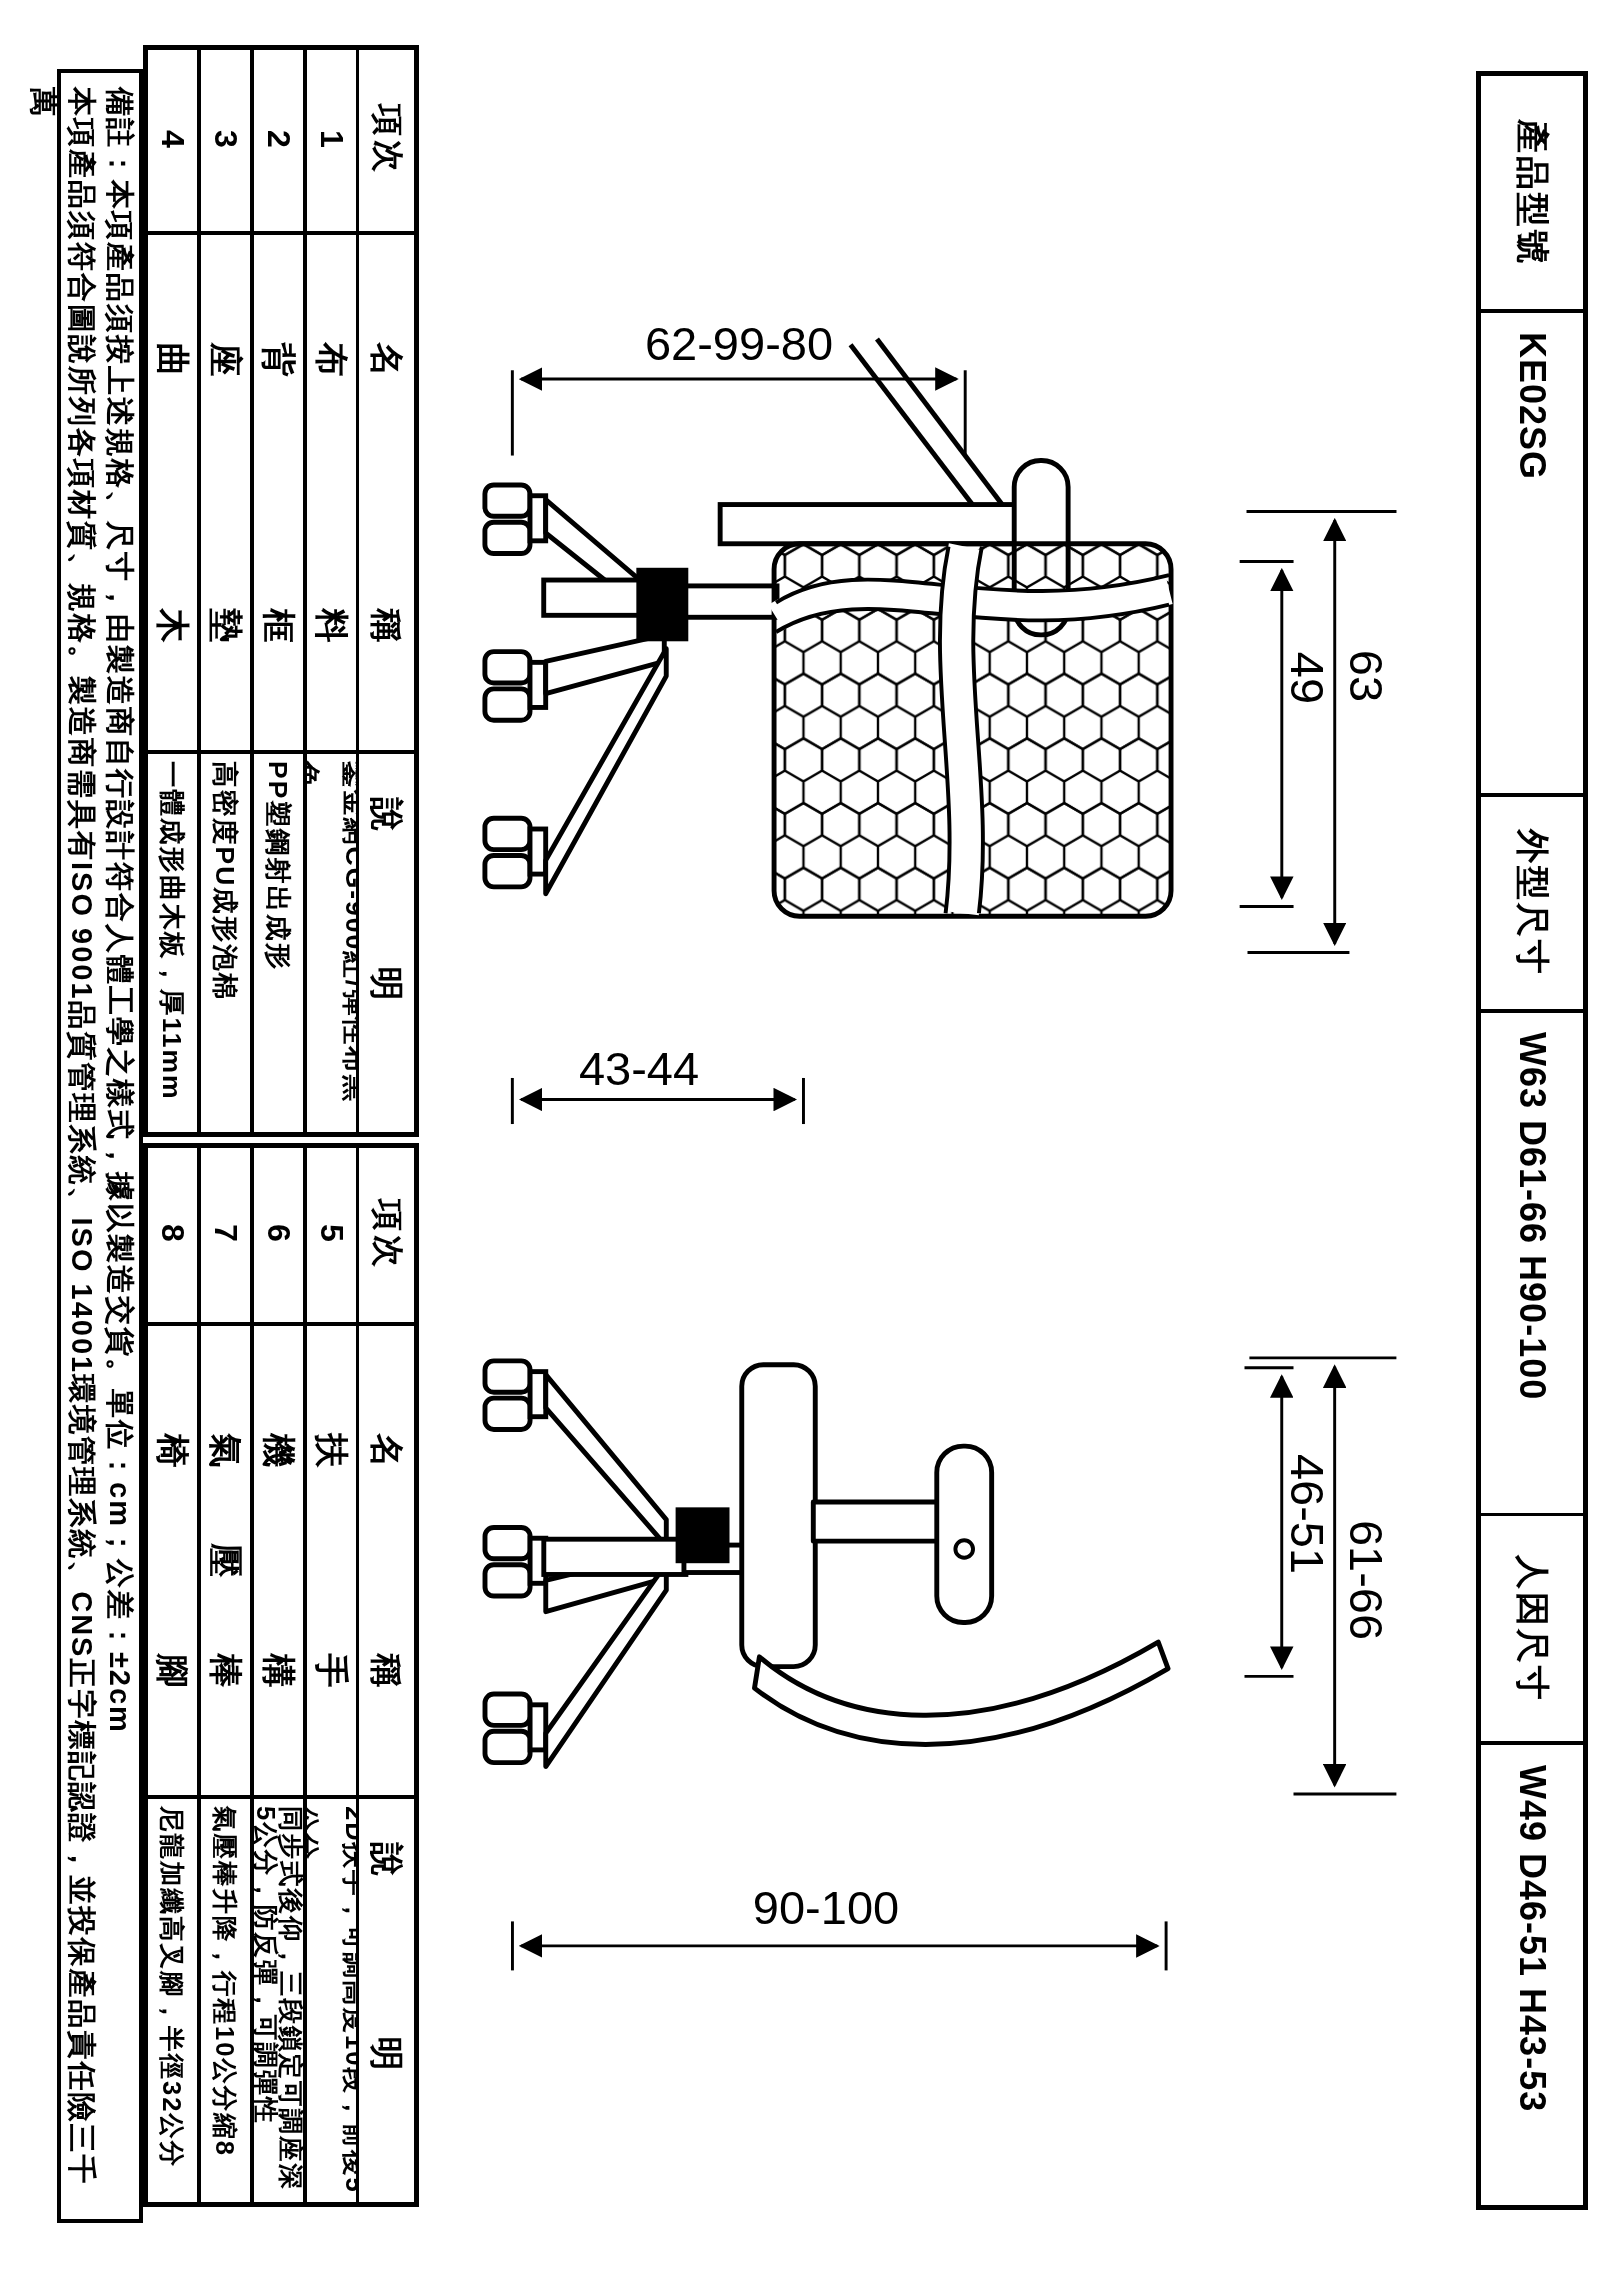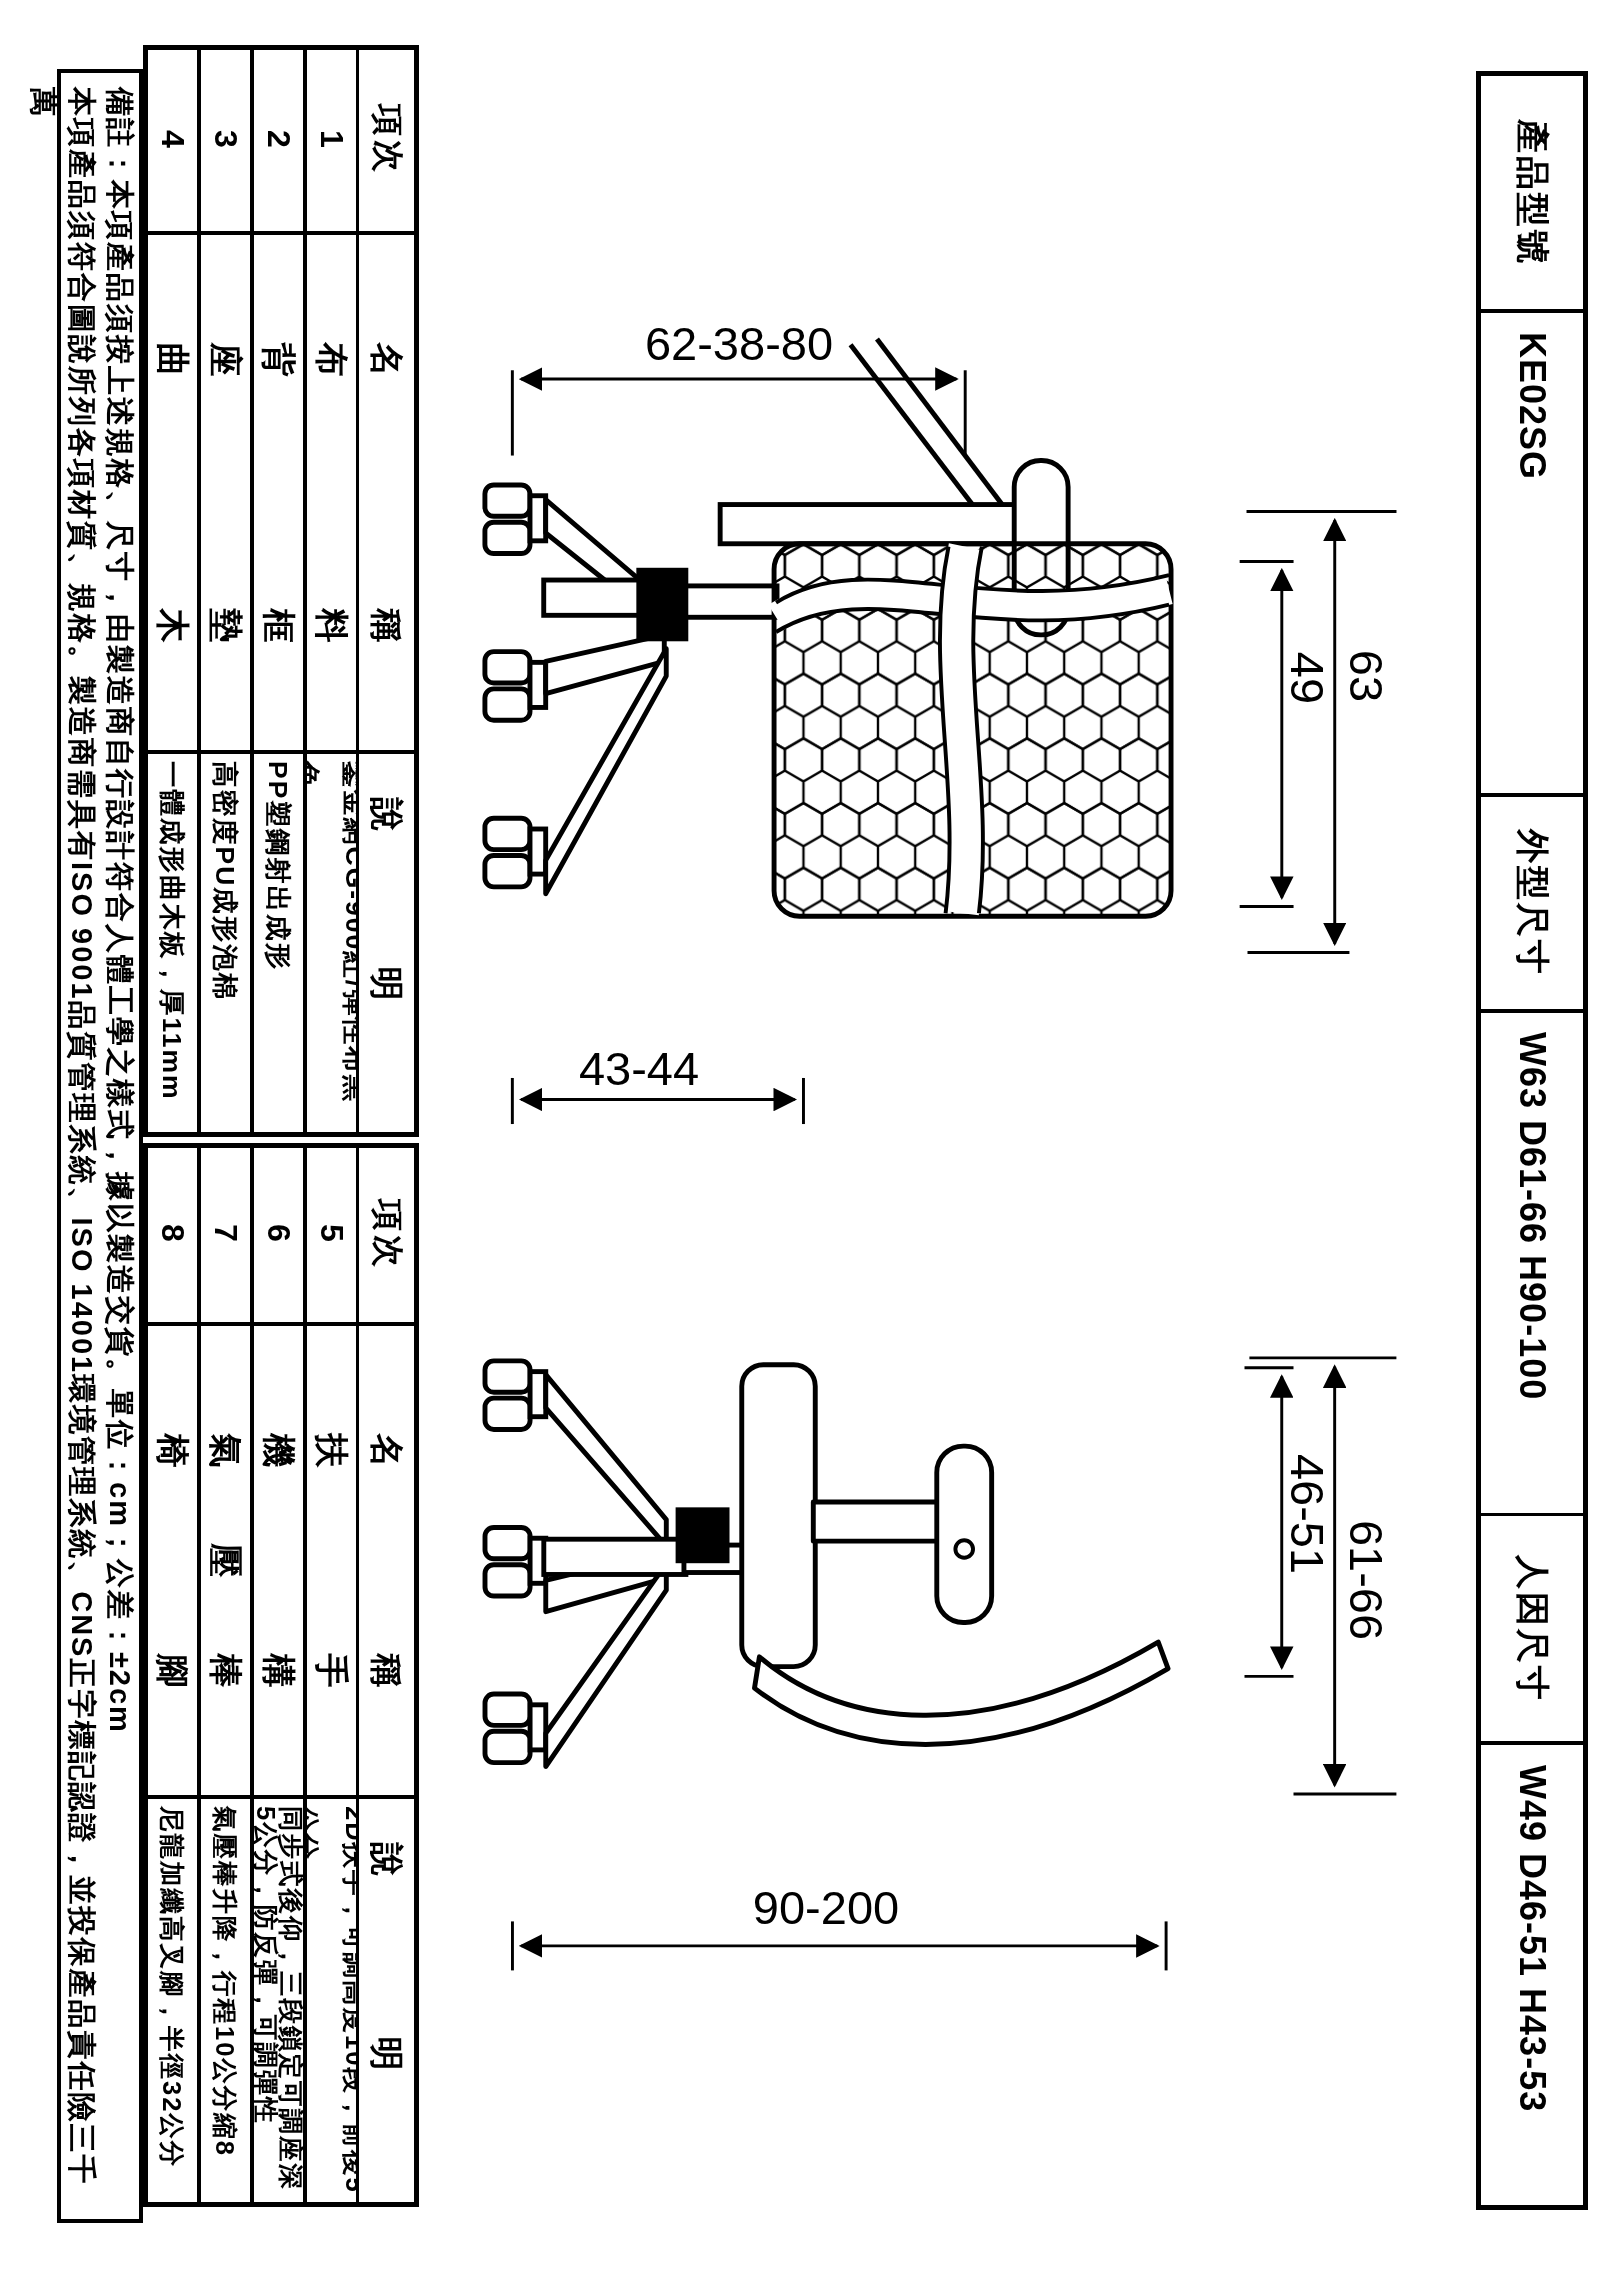--- a/index.html
+++ b/index.html
@@ -333,22 +333,22 @@
       <line x1="922" y1="64" x2="922" y2="491" marker-start="url(#arr2)" marker-end="url(#arr2)"></line>
     </g>
 
     <g stroke="#000" stroke-width="3">
       <line x1="83" y1="630" x2="83" y2="680"></line>
       <line x1="750" y1="630" x2="750" y2="680"></line>
       <line x1="92" y1="655" x2="741" y2="655" marker-start="url(#arr2)" marker-end="url(#arr2)"></line>
     </g>
   </svg>
 
-  <div class="dim-h" style="left:739px;top:316px">62-38-80</div>
+  <div class="dim-h" style="left:739px;top:316px">62-99-80</div>
   <div class="dim-v" style="left:1280px;top:678px">49</div>
   <div class="dim-v" style="left:1339px;top:676px">63</div>
   <div class="dim-h" style="left:639px;top:1041px">43-44</div>
   <div class="dim-v" style="left:1280px;top:1514px">46-51</div>
   <div class="dim-v" style="left:1339px;top:1580px">61-66</div>
-  <div class="dim-h" style="left:826px;top:1880px">90-200</div>
+  <div class="dim-h" style="left:826px;top:1880px">90-100</div>
 
 </div>
 
 
 </body></html>

